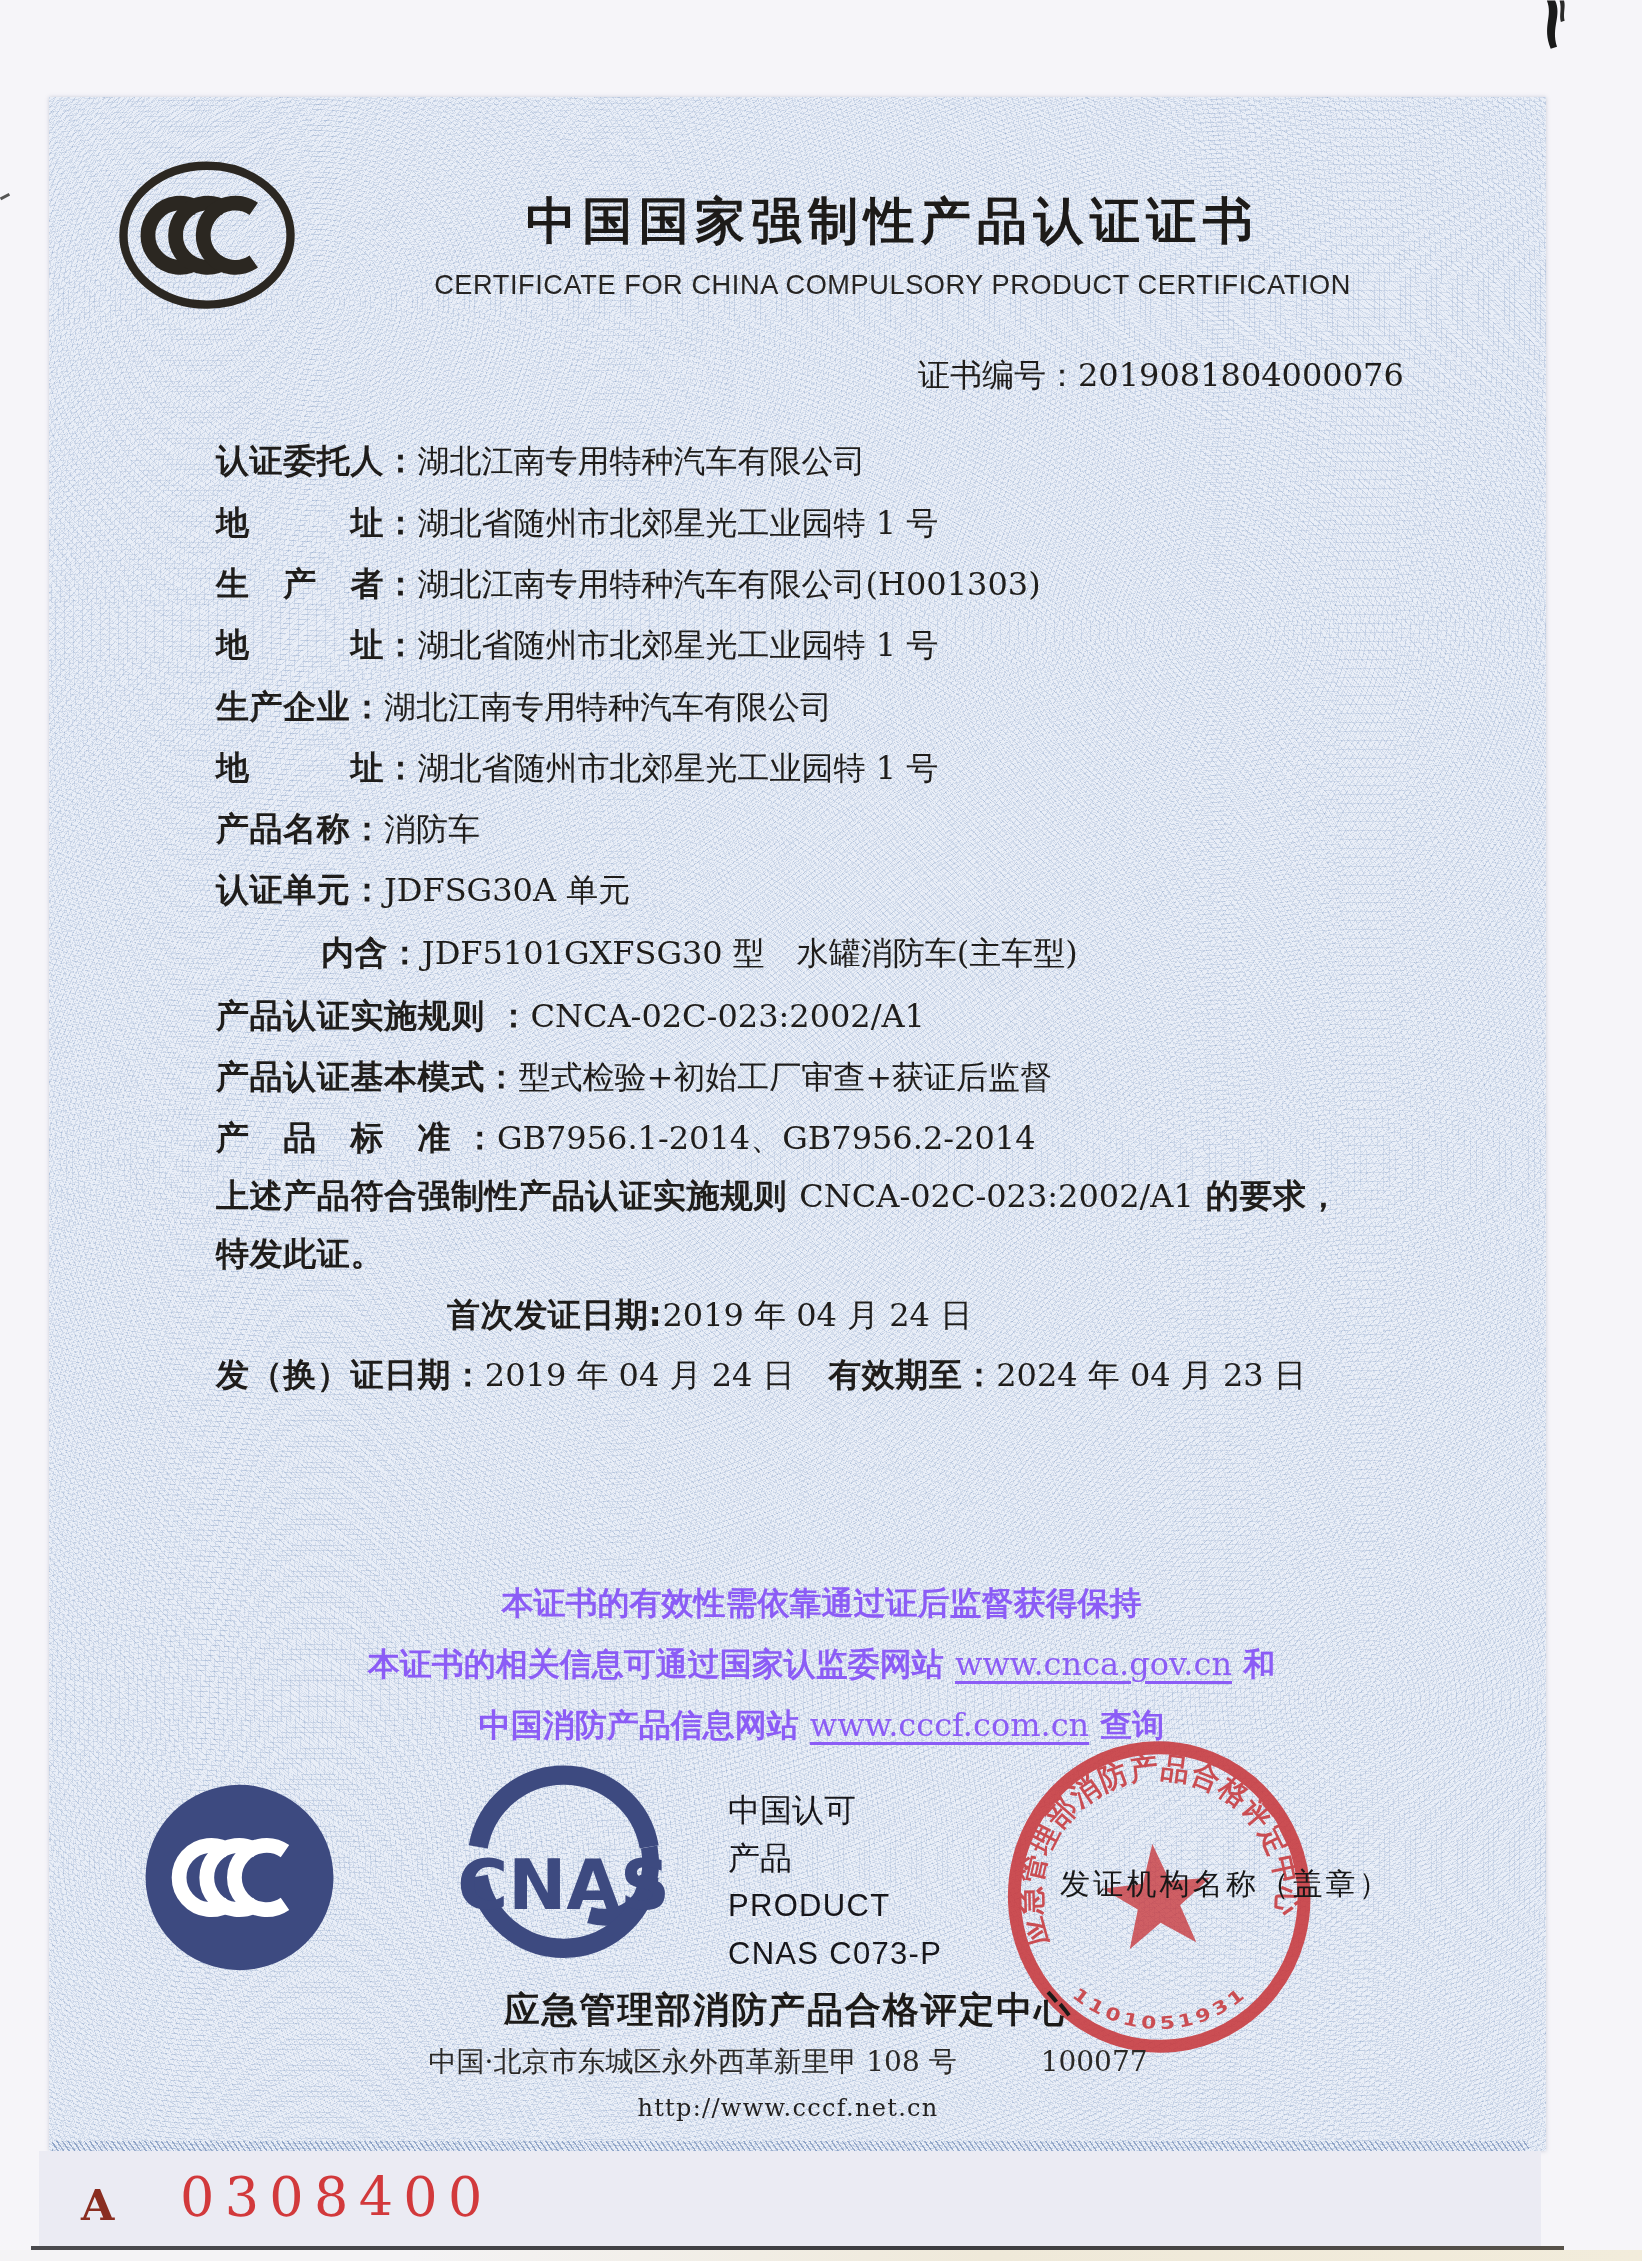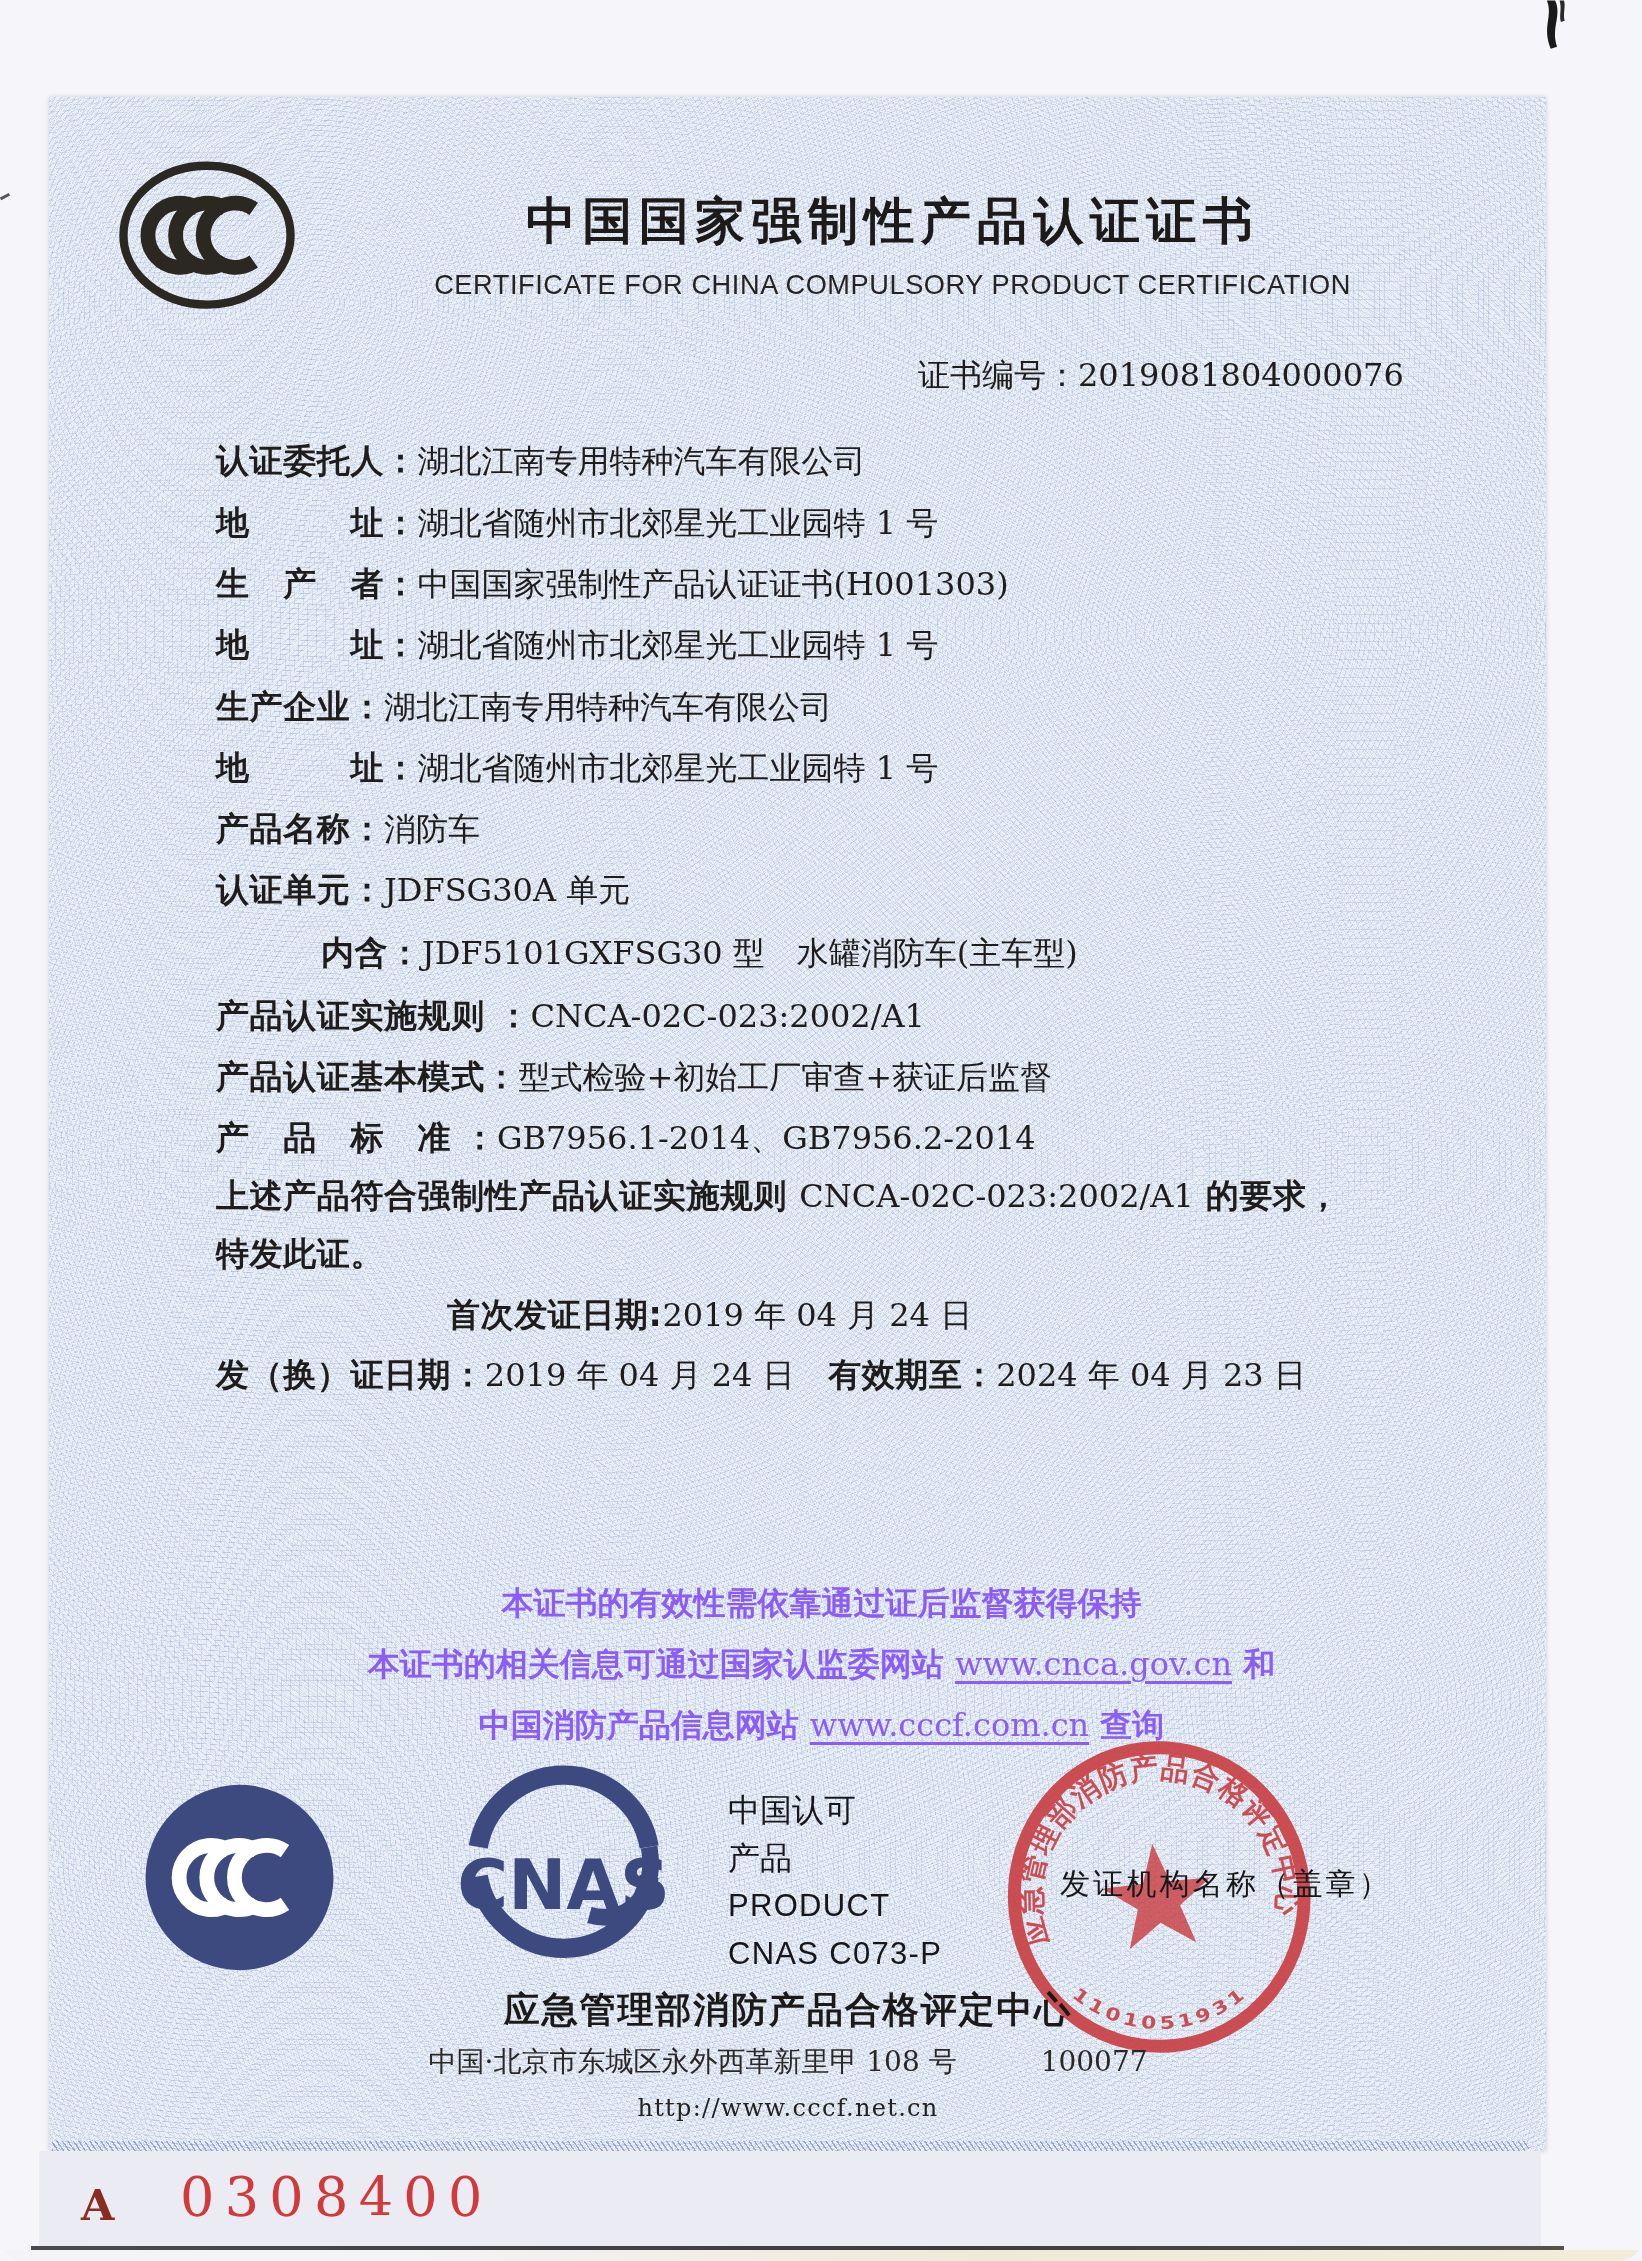--- a/index.html
+++ b/index.html
@@ -1,17 +1,17 @@
 <!DOCTYPE html>
 <html style="font-size:10.3px"><head>
 <meta charset="utf-8">
 <style>
   html,body{margin:0;padding:0;}
   body{width:1643px;height:2261px;background:#f6f5f9;font-family:"DejaVu Sans",sans-serif;}
-  #page{position:relative;width:1643px;height:2261px;overflow:hidden;background:#f6f5f9;border-radius:25px;}
+  #page{position:relative;width:1643px;height:2261px;overflow:hidden;background:#f6f5f9;}
   .abs{position:absolute;}
 
   
   .panel{
     left:49px;top:97px;width:1497px;height:2054px;
     background:
       repeating-radial-gradient(circle at 18% 10%, rgba(108,138,184,.20) 0 0.6px, transparent 0.6px 5.2px),
       repeating-radial-gradient(circle at 78% 26%, rgba(108,138,184,.18) 0 0.6px, transparent 0.6px 4.5px),
       repeating-radial-gradient(circle at 38% 52%, rgba(108,138,184,.16) 0 0.6px, transparent 0.6px 5.8px),
       repeating-radial-gradient(circle at 88% 78%, rgba(108,138,184,.18) 0 0.6px, transparent 0.6px 4.5px),
@@ -71,21 +71,21 @@
 
   <div class="abs title-zh">中国国家强制性产品认证证书</div>
   <div class="abs title-en">CERTIFICATE FOR CHINA COMPULSORY PRODUCT CERTIFICATION</div>
   <div class="abs certno ser">证书编号：2019081804000076</div>
 
   <div class="abs row" style="top:425px">
     <span class="lbl">认证委托人：</span><span class="val">湖北江南专用特种汽车有限公司</span></div>
   <div class="abs row" style="top:487px">
     <span class="lbl">地　　　址：</span><span class="val">湖北省随州市北郊星光工业园特 1 号</span></div>
   <div class="abs row" style="top:548px">
-    <span class="lbl">生　产　者：</span><span class="val">中国国家强制性产品认证证书(H001303)</span></div>
+    <span class="lbl">生　产　者：</span><span class="val">湖北江南专用特种汽车有限公司(H001303)</span></div>
   <div class="abs row" style="top:609px">
     <span class="lbl">地　　　址：</span><span class="val">湖北省随州市北郊星光工业园特 1 号</span></div>
   <div class="abs row" style="top:671px">
     <span class="lbl">生产企业：</span><span class="val">湖北江南专用特种汽车有限公司</span></div>
   <div class="abs row" style="top:732px">
     <span class="lbl">地　　　址：</span><span class="val">湖北省随州市北郊星光工业园特 1 号</span></div>
   <div class="abs row" style="top:793px">
     <span class="lbl">产品名称：</span><span class="val">消防车</span></div>
   <div class="abs row" style="top:854px">
     <span class="lbl">认证单元：</span><span class="val">JDFSG30A 单元</span></div>

